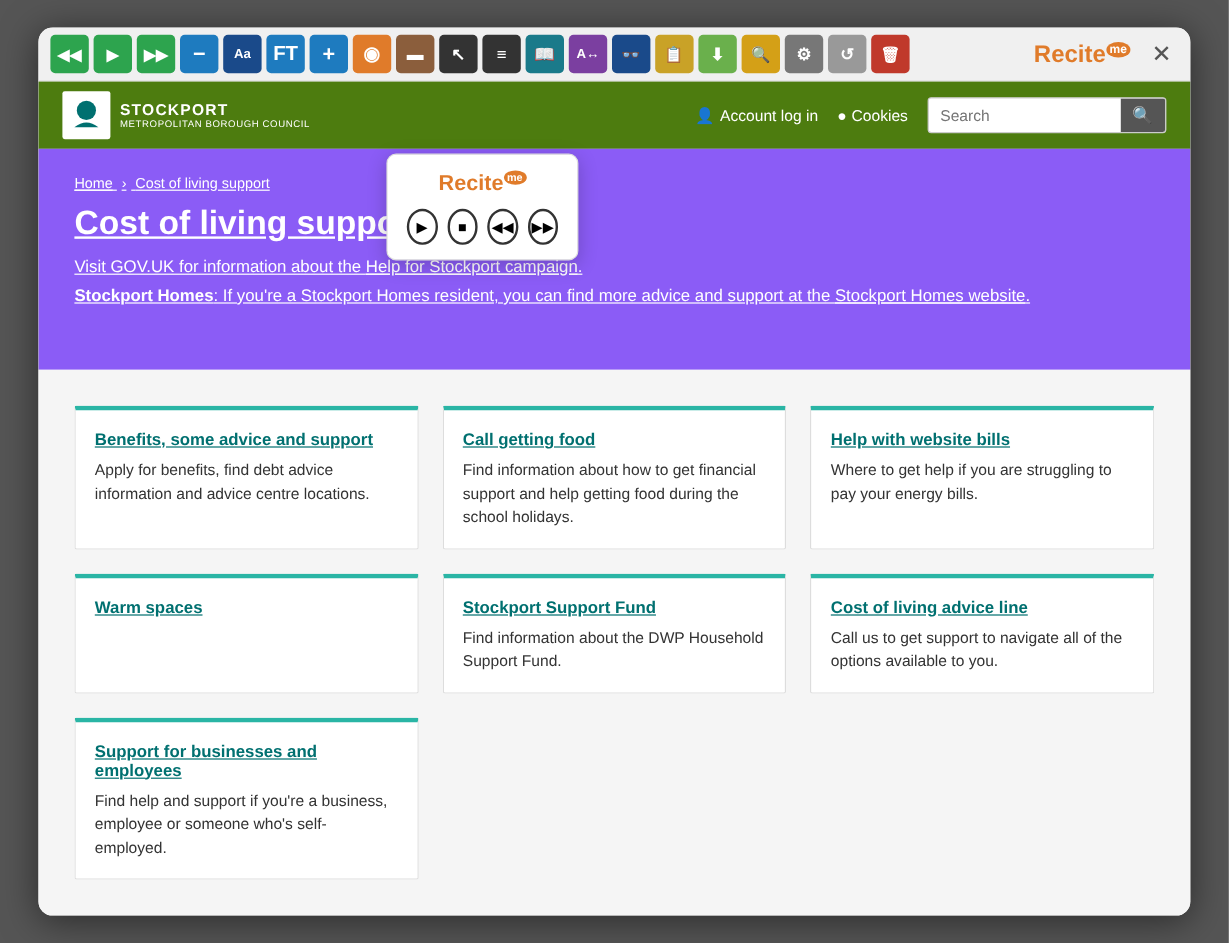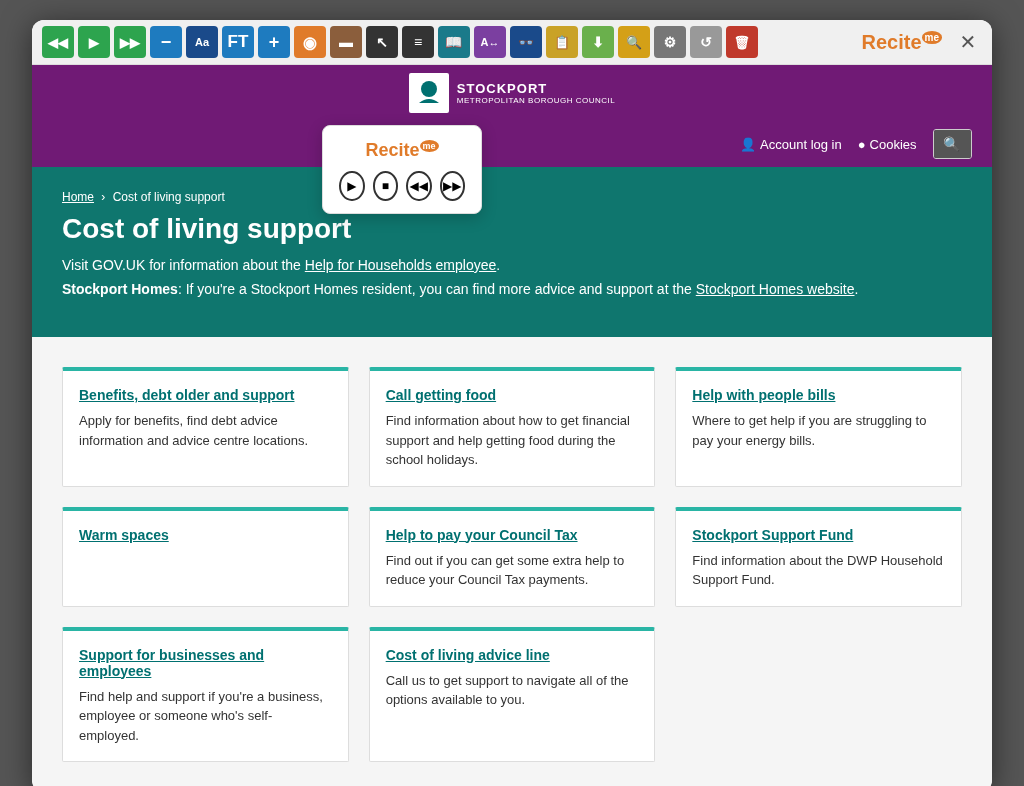--- a/index.html
+++ b/index.html
@@ -74,26 +74,25 @@
       background: none;
       border: none;
       font-size: 20px;
       cursor: pointer;
       color: #555;
       margin-left: 8px;
     }
 
     
     .nav-bar {
-      background: #701a75;
+      background: #4d7c0f;
       display: flex;
       align-items: center;
       padding: 8px 20px;
       gap: 16px;
-      flex-direction: column;
     }
 
     .nav-logo {
       display: flex;
       align-items: center;
       gap: 8px;
     }
 
     .nav-logo-img {
       width: 40px;
@@ -206,24 +205,25 @@
       color: #555;
     }
 
     .breadcrumb a {
       color: #007070;
       text-decoration: none;
     }
 
     
     .hero {
-      background: #0f766e;
-      padding: 20px 30px 32px;
+      background: #8b5cf6;
+      padding: 20px 30px 46px;
       color: white;
       position: relative;
+      text-decoration: underline;
     }
 
     .hero h1 {
       font-size: 28px;
       font-weight: bold;
       margin-bottom: 12px;
       color: white;
     }
 
     .hero p {
@@ -333,20 +333,21 @@
       <div class="nav-links">
         <a class="nav-link" href="#">
           <span>👤</span>
           <span>Account log in</span>
         </a>
         <a class="nav-link" href="#">
           <span>●</span>
           <span>Cookies</span>
         </a>
         <div class="search-box">
+          <input class="search-input" type="text" placeholder="Search" style="">
           <button class="search-btn">🔍</button>
         </div>
       </div>
     </div>
 
     <div class="recite-popup" style="position:absolute; top:60px; left:290px; z-index:200;">
       <div class="recite-popup-logo">
         <span style="color:#e07b2a; font-size:18px; font-weight:bold;">Recite<sup style="font-size:9px; background:#e07b2a; color:white; border-radius:50%; padding:1px 3px;">me</sup></span>
       </div>
       <div class="recite-popup-controls">
@@ -360,66 +361,62 @@
     <div class="hero">
       <div class="breadcrumb-bar" style="background:transparent; padding:0 0 8px 0; border:none;">
         <span class="breadcrumb">
           <a href="#" style="color:white;">Home</a>
           <span style="color:white; margin:0 4px;">›</span>
           <span style="color:white;">Cost of living support</span>
         </span>
       </div>
       <h1>Cost of living support</h1>
       <p>
-        <span>Visit GOV.UK for information about the </span><a href="#">Help for Households employee</a><span>.</span>
+        <span>Visit GOV.UK for information about the </span><a href="#">Help for Stockport campaign</a><span>.</span>
       </p>
       <p>
         <strong>Stockport Homes</strong><span>: If you're a Stockport Homes resident, you can find more advice and support at the </span><a href="#">Stockport Homes website</a><span>.</span>
       </p>
     </div>
 
     <div class="main-content">
       <div class="cards-grid">
 
         <div class="card">
-          <div class="card-title">Benefits, debt older and support</div>
+          <div class="card-title">Benefits, some advice and support</div>
           <div class="card-desc">Apply for benefits, find debt advice information and advice centre locations.</div>
         </div>
 
         <div class="card">
           <div class="card-title">Call getting food</div>
           <div class="card-desc">Find information about how to get financial support and help getting food during the school holidays.</div>
         </div>
 
         <div class="card">
-          <div class="card-title">Help with people bills</div>
+          <div class="card-title">Help with website bills</div>
           <div class="card-desc">Where to get help if you are struggling to pay your energy bills.</div>
         </div>
 
         <div class="card">
           <div class="card-title">Warm spaces</div>
         </div>
 
-        <div class="card">
-          <div class="card-title">Help to pay your Council Tax</div>
-          <div class="card-desc">Find out if you can get some extra help to reduce your Council Tax payments.</div>
-        </div>
 
         <div class="card">
           <div class="card-title">Stockport Support Fund</div>
           <div class="card-desc">Find information about the DWP Household Support Fund.</div>
         </div>
 
         <div class="card">
+          <div class="card-title">Cost of living advice line</div>
+          <div class="card-desc">Call us to get support to navigate all of the options available to you.</div>
+        </div>
+
+        <div class="card">
           <div class="card-title">Support for businesses and employees</div>
           <div class="card-desc">Find help and support if you're a business, employee or someone who's self-employed.</div>
         </div>
 
-        <div class="card">
-          <div class="card-title">Cost of living advice line</div>
-          <div class="card-desc">Call us to get support to navigate all of the options available to you.</div>
-        </div>
-
       </div>
     </div>
 
   </div>
 </div>
 
 </body></html>

